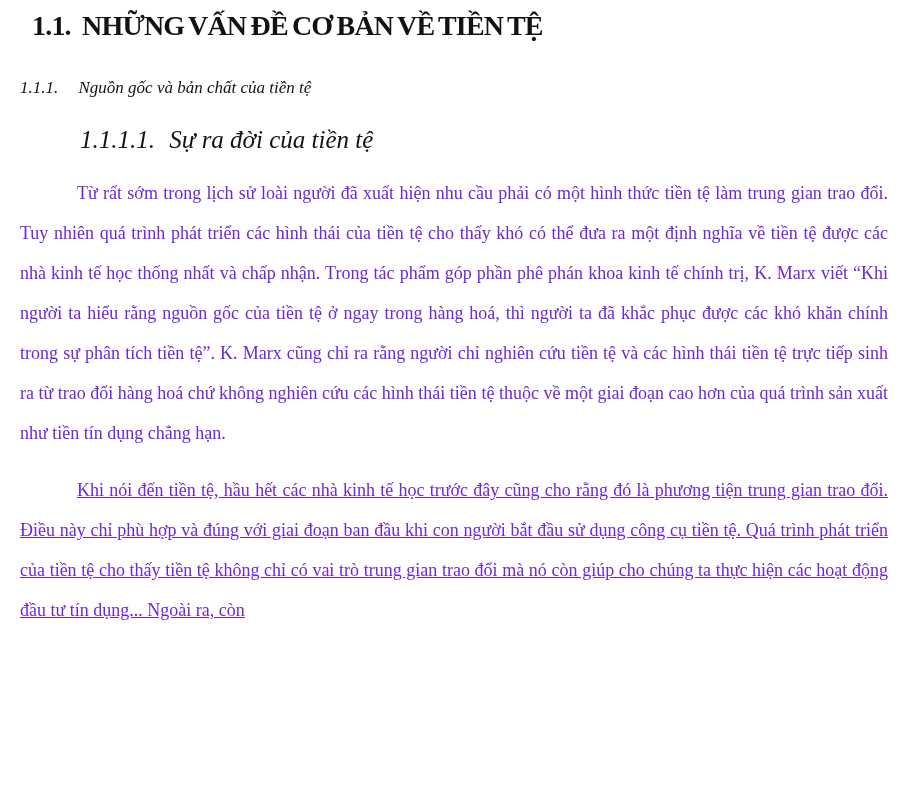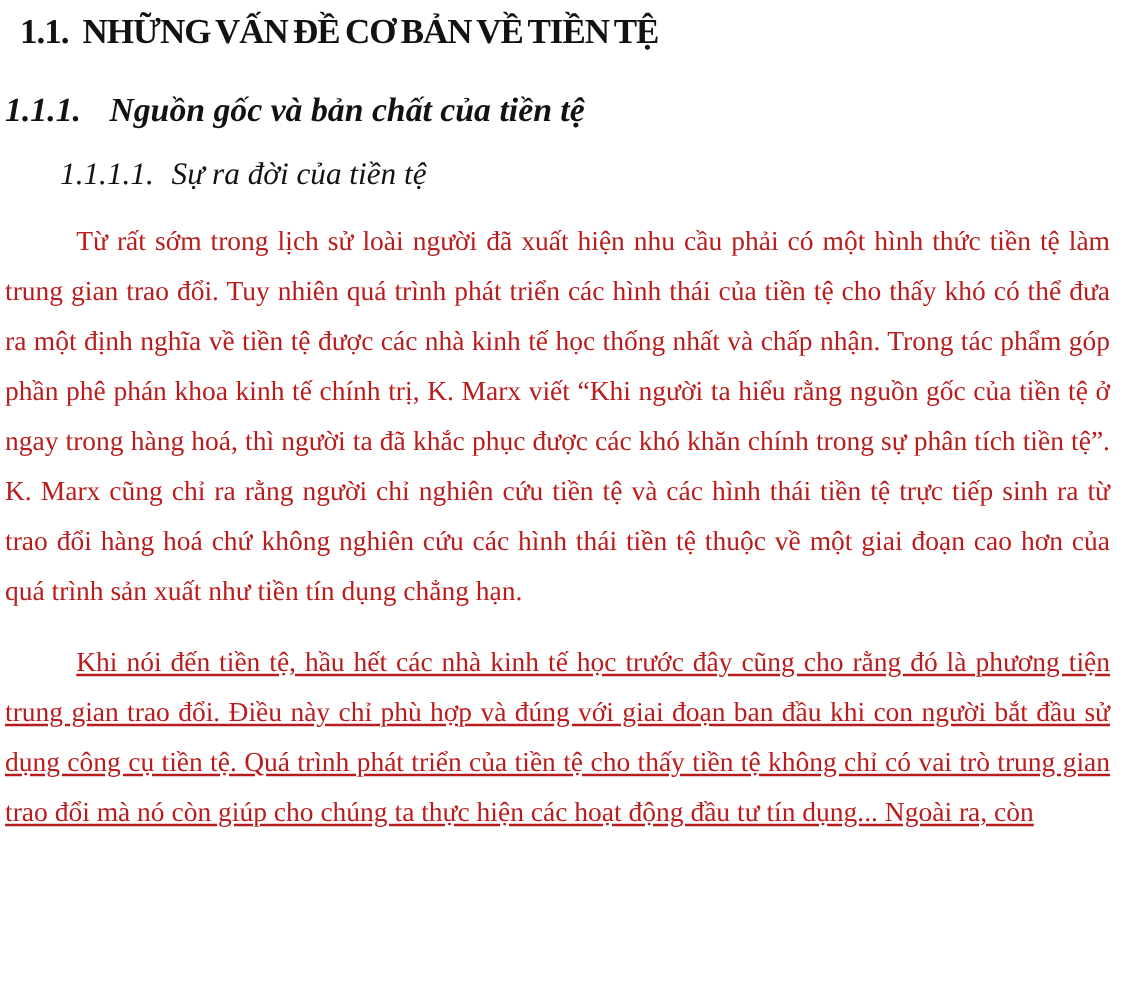--- a/index.html
+++ b/index.html
@@ -11,65 +11,65 @@
     width: 900px;
     height: 790px;
     overflow: hidden;
     color: #121212;
     font-family: "Liberation Serif", "DejaVu Serif", serif;
   }
   .page {
     box-sizing: border-box;
     width: 900px;
     height: 790px;
-    padding: 6px 12px 0 4px;
+    padding: 6px 12px 0 20px;
     background: #ffffff;
   }
   h1.section-heading {
     font-size: 28px;
     line-height: 36px;
     font-weight: bold;
     font-style: normal;
     margin: 2px 0 0 12px;
     letter-spacing: -0.8px;
     word-spacing: -2px;
     white-space: nowrap;
   }
   h1.section-heading .num {
     margin-right: 7px;
   }
   h2.subsection-heading {
-    font-size: 27px;
+    font-size: 17px;
     line-height: 36px;
-    font-weight: bold;
+    font-weight: normal;
     font-style: italic;
     margin: 26px 0 16px 0;
     white-space: nowrap;
   }
   h2.subsection-heading .num {
     margin-right: 16px;
   }
   h3.subsubsection-heading {
     font-size: 25px;
     line-height: 34px;
     font-weight: normal;
     font-style: italic;
-    margin: 17px 0 0 44px;
+    margin: 17px 0 0 60px;
     white-space: nowrap;
   }
   h3.subsubsection-heading .num {
     margin-right: 8px;
   }
   p.body-paragraph {
-    font-size: 22px;
+    font-size: 18px;
     line-height: 40px;
     text-align: justify;
     text-indent: 57px;
     margin: 0;
-    color: #b91c1c;
+    color: #6d28d9;
   }
   p.body-paragraph.first {
     margin-top: 16px;
   }
   p.body-paragraph.second {
     margin-top: 17px;
     text-decoration: underline;
   }
 </style>
 </head>

